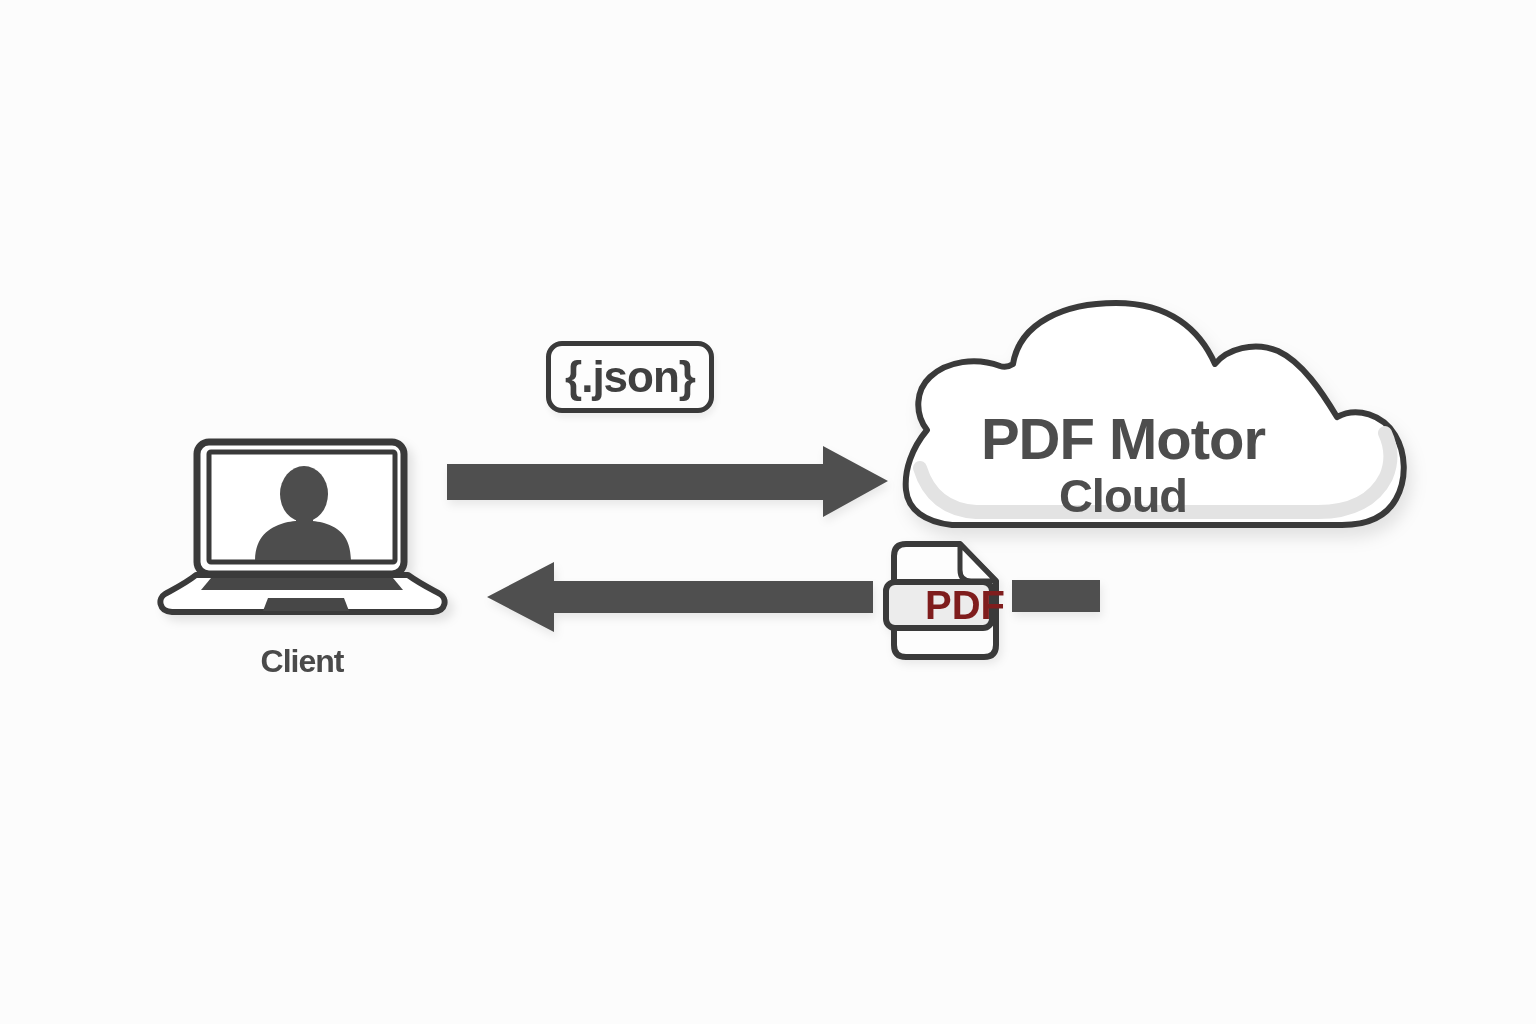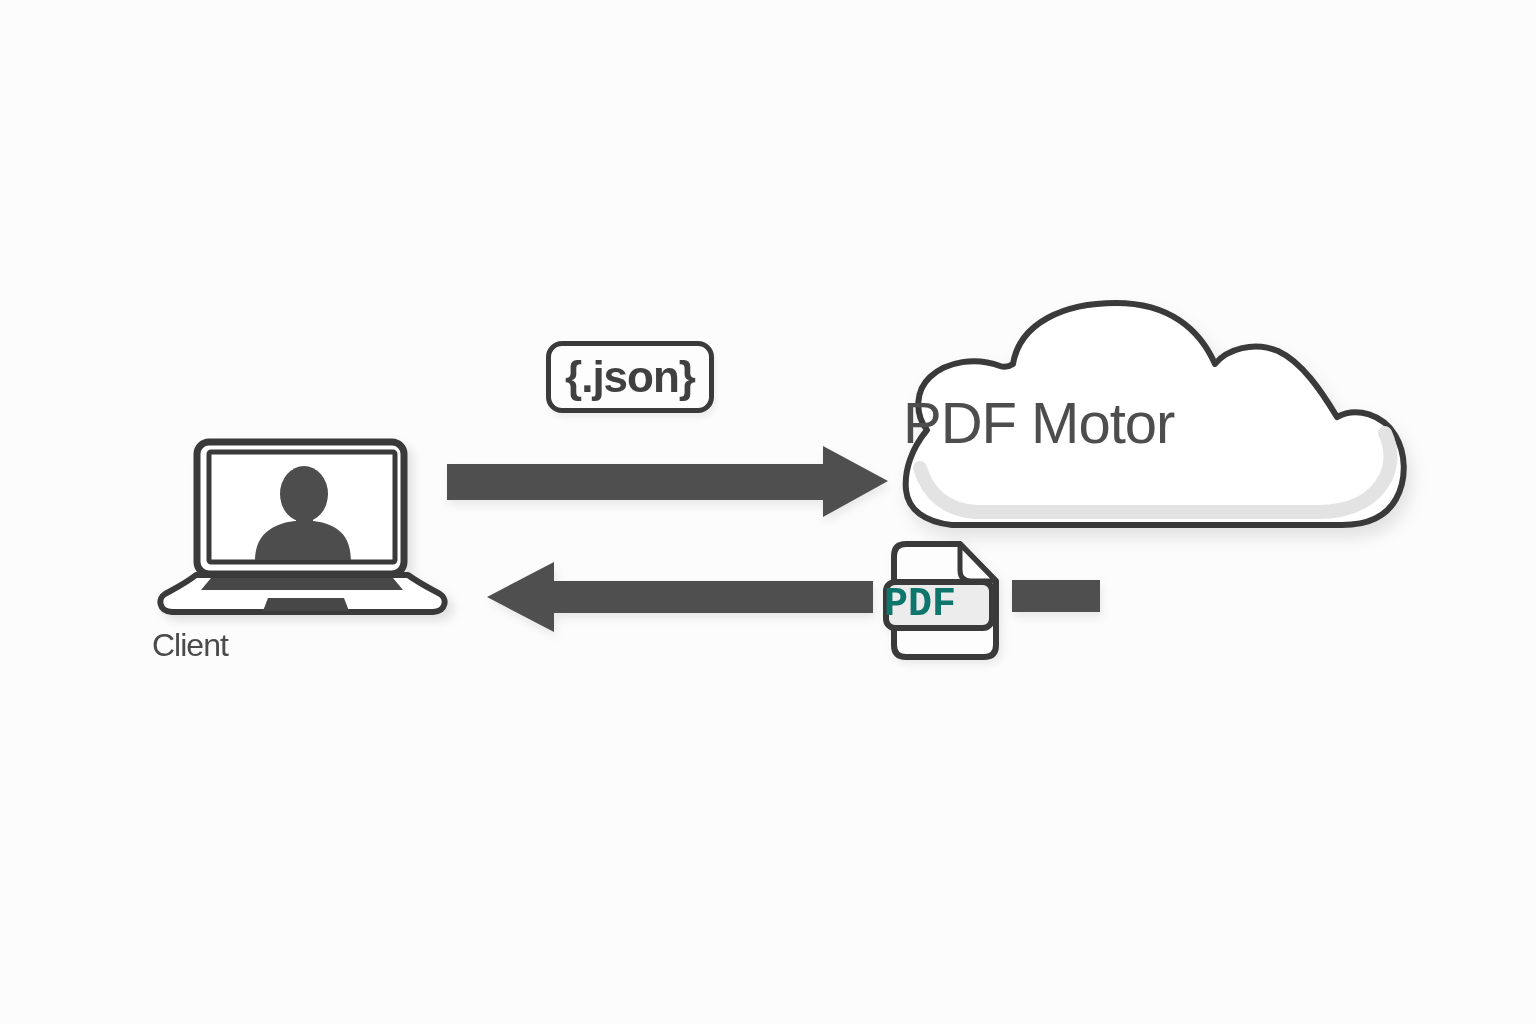--- a/index.html
+++ b/index.html
@@ -21,24 +21,26 @@
     height: 1024px;
   }
   .g-laptop  { filter: drop-shadow(6px 6px 5px rgba(0,0,0,0.10)); }
   .g-cloud   { filter: drop-shadow(5px 10px 8px rgba(0,0,0,0.10)); }
   .g-pdf     { filter: drop-shadow(3px 4px 4px rgba(0,0,0,0.08)); }
   .g-arrow   { filter: drop-shadow(2px 5px 4px rgba(0,0,0,0.08)); }
 
   .label {
     position: absolute;
     color: #4a4a4a;
-    font-weight: 400;
+    font-weight: 700;
+    text-align: center;
     white-space: nowrap;
     letter-spacing: -1px;
     line-height: 1;
+    margin-top: 16px;
   }
   .client-label {
     left: 152px; top: 629px; width: 300px;
     font-size: 32px;
   }
   .json-badge {
     position: absolute;
     left: 546px; top: 341px;
     width: 158px; height: 62px;
     border: 5px solid #3a3a3a;
@@ -56,24 +58,24 @@
     font-size: 58px;
     color: #4d4d4d;
   }
   .cloud-subtitle {
     left: 903px; top: 456px; width: 440px;
     font-size: 47px;
     color: #4d4d4d;
   }
   .pdf-file-label {
     position: absolute;
-    left: 867px; top: 582px; width: 106px; height: 46px;
+    left: 912px; top: 582px; width: 106px; height: 46px;
     display: flex; align-items: center; justify-content: center;
-    color: #0f766e; font-weight: 700; font-size: 40px;
-    letter-spacing: 0px; line-height: 1; font-family: Liberation Mono, monospace;
+    color: #7f1d1d; font-weight: 700; font-size: 40px;
+    letter-spacing: 0px; line-height: 1;
   }
 </style>
 </head>
 <body>
 
 <div class="canvas">
 
   <svg class="shapes" viewBox="0 0 1536 1024">
 
     <g class="g-laptop">
@@ -147,16 +149,17 @@
   </svg>
 
   <div class="label client-label">Client</div>
 
   <div class="json-badge">
     <span class="json-badge-label">{.json}</span>
   </div>
 
   <div class="label cloud-title">PDF Motor</div>
 
+  <div class="label cloud-subtitle">Cloud</div>
 
   <div class="pdf-file-label">PDF</div>
 
 </div>
 
 </body></html>

